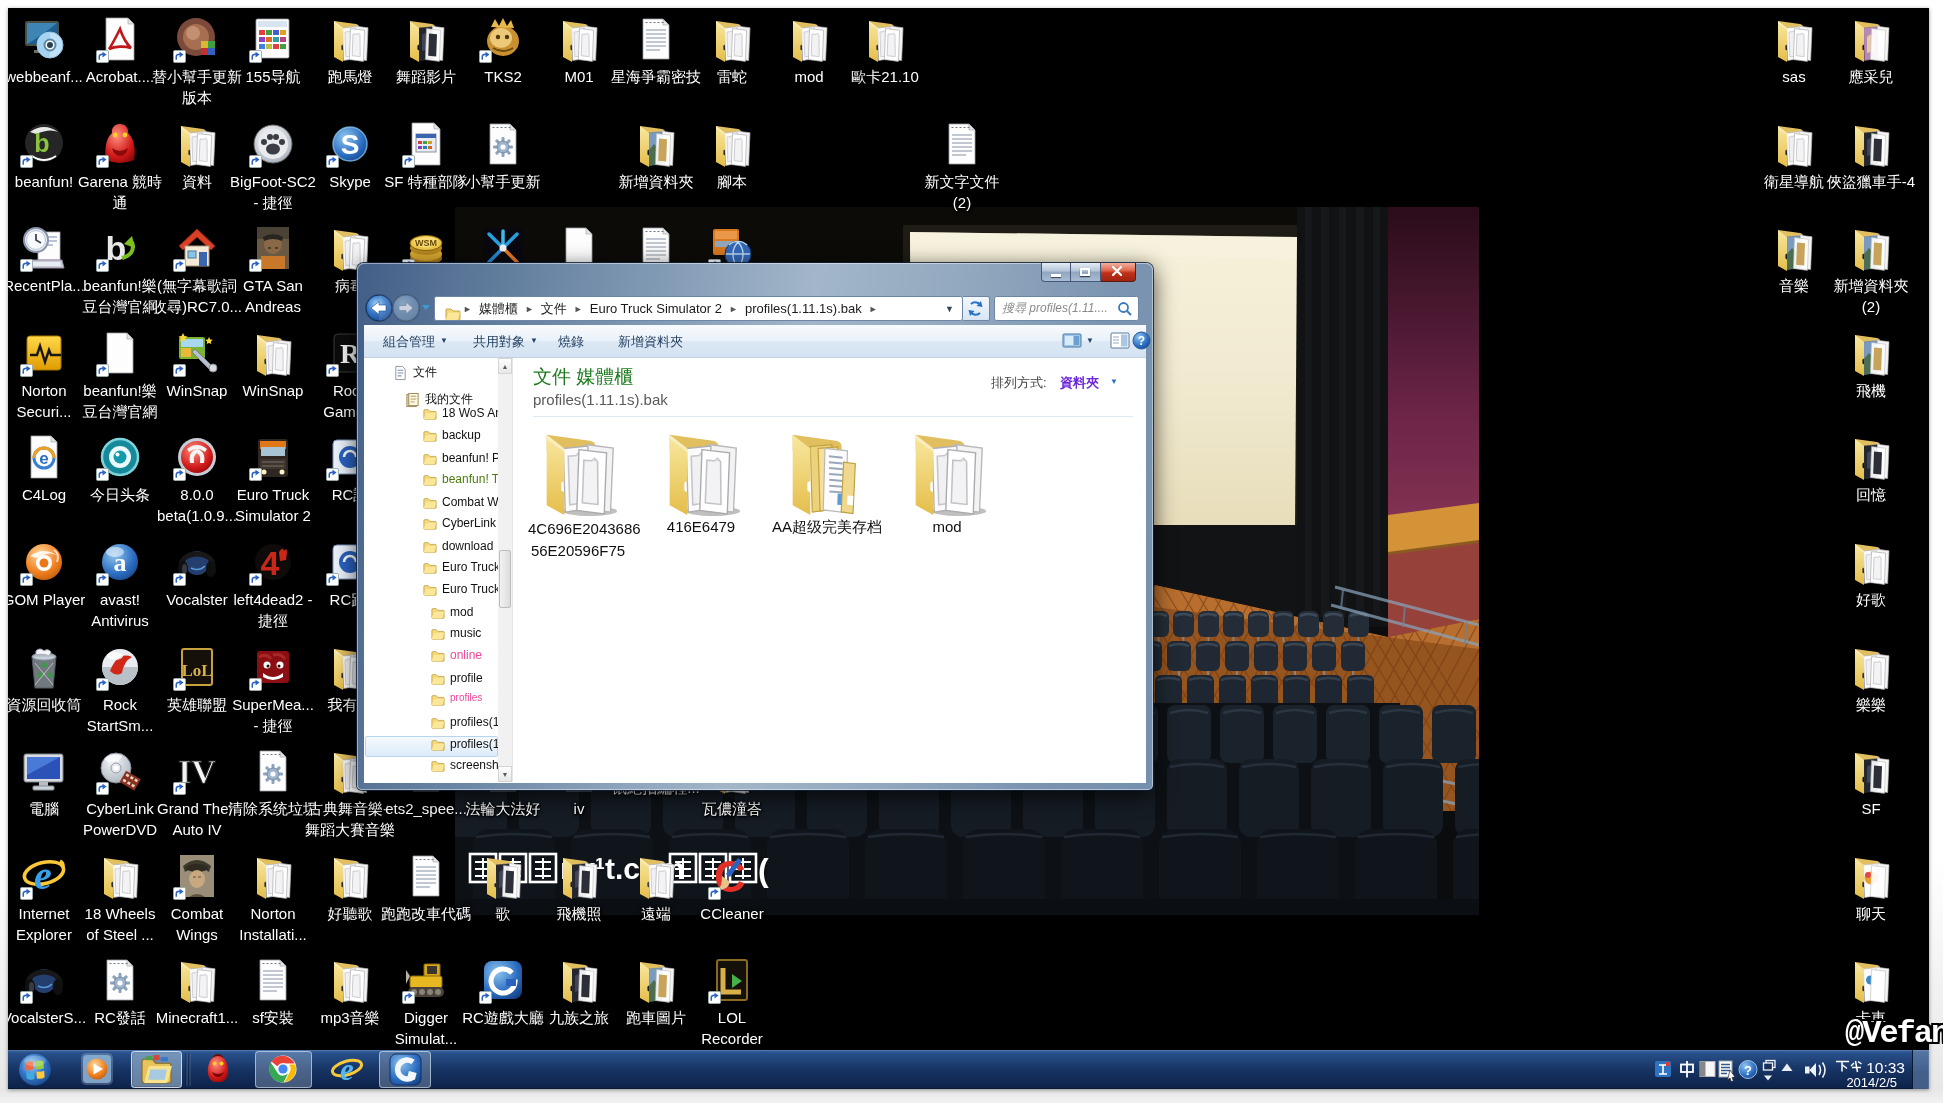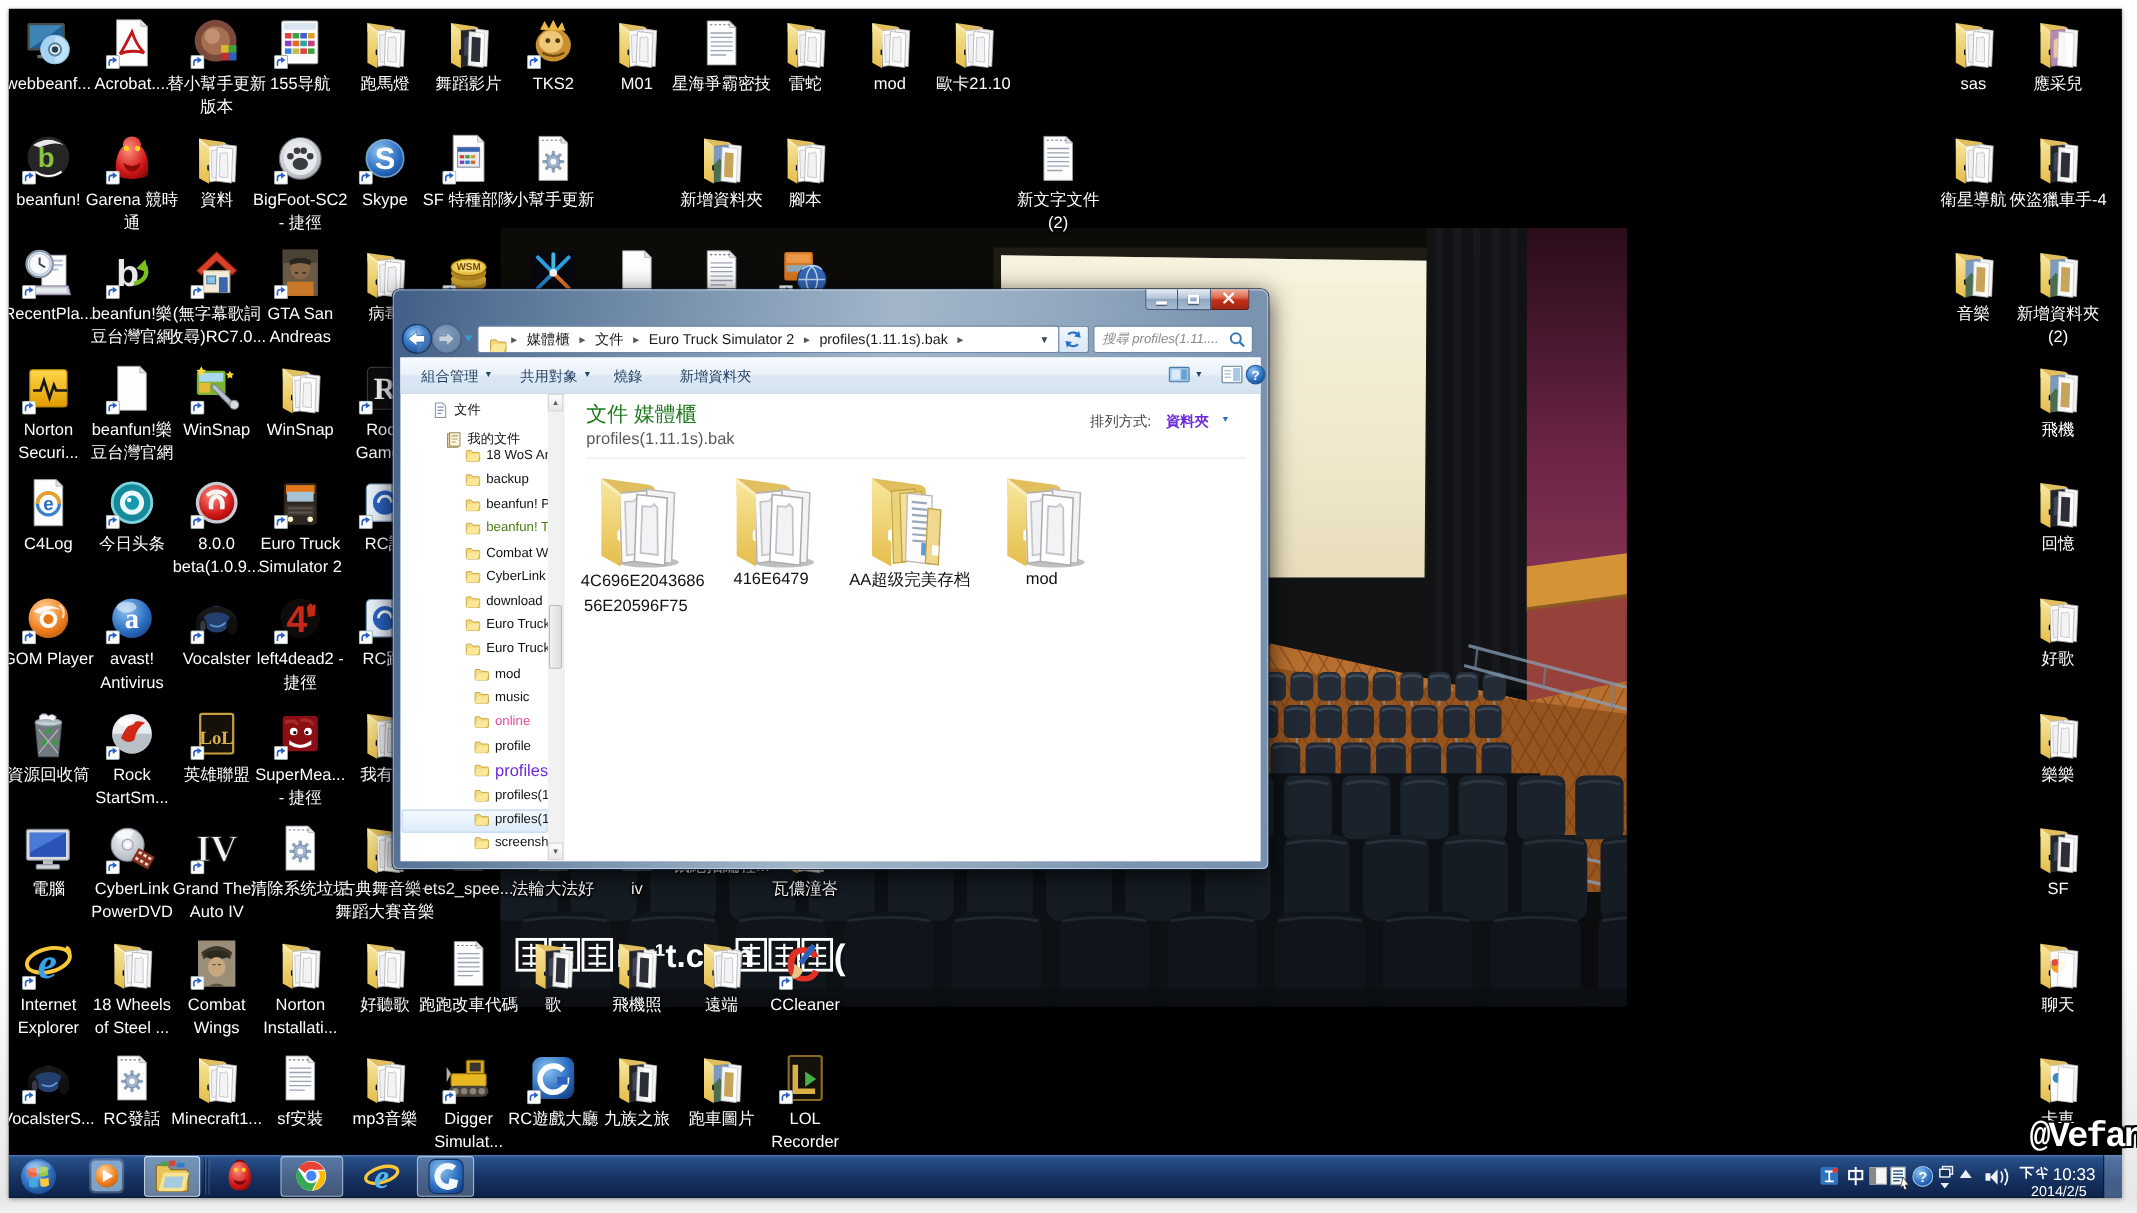--- a/index.html
+++ b/index.html
@@ -1156,21 +1156,21 @@
             <span style="position:absolute;left:86px;top:290px;font-size:12px;color:#ec4899">online</span>
             <svg style="position:absolute;left:67px;top:314px" width="14" height="14" viewBox="0 0 16 16">
               <path d="M1 4 L1 13 Q1 14 2 14 L14 14 Q15 14 15 13 L15 6 Q15 5 14 5 L8 5 L6 3 L2 3 Q1 3 1 4 Z" fill="#f4d87a" stroke="#b8962e" stroke-width=".8"></path>
               <path d="M1 13 L3 7.5 Q3.2 6.8 4 6.8 L15 6.8 L13 13.2 Q12.8 14 12 14 L2 14 Q1 14 1 13 Z" fill="#fbe79a"></path>
             </svg>
             <span style="position:absolute;left:86px;top:313px;font-size:12px;color:#111">profile</span>
             <svg style="position:absolute;left:67px;top:335px" width="14" height="14" viewBox="0 0 16 16">
               <path d="M1 4 L1 13 Q1 14 2 14 L14 14 Q15 14 15 13 L15 6 Q15 5 14 5 L8 5 L6 3 L2 3 Q1 3 1 4 Z" fill="#f4d87a" stroke="#b8962e" stroke-width=".8"></path>
               <path d="M1 13 L3 7.5 Q3.2 6.8 4 6.8 L15 6.8 L13 13.2 Q12.8 14 12 14 L2 14 Q1 14 1 13 Z" fill="#fbe79a"></path>
             </svg>
-            <span style="position:absolute;left:86px;top:334px;font-size:15px;color:#6d28d9">profiles</span>
+            <span style="position:absolute;left:86px;top:334px;font-size:10px;color:#ec4899">profiles</span>
             <svg style="position:absolute;left:67px;top:358px" width="14" height="14" viewBox="0 0 16 16">
               <path d="M1 4 L1 13 Q1 14 2 14 L14 14 Q15 14 15 13 L15 6 Q15 5 14 5 L8 5 L6 3 L2 3 Q1 3 1 4 Z" fill="#f4d87a" stroke="#b8962e" stroke-width=".8"></path>
               <path d="M1 13 L3 7.5 Q3.2 6.8 4 6.8 L15 6.8 L13 13.2 Q12.8 14 12 14 L2 14 Q1 14 1 13 Z" fill="#fbe79a"></path>
             </svg>
             <span style="position:absolute;left:86px;top:357px;font-size:12px;color:#111">profiles(1</span>
             <svg style="position:absolute;left:67px;top:380px" width="14" height="14" viewBox="0 0 16 16">
               <path d="M1 4 L1 13 Q1 14 2 14 L14 14 Q15 14 15 13 L15 6 Q15 5 14 5 L8 5 L6 3 L2 3 Q1 3 1 4 Z" fill="#f4d87a" stroke="#b8962e" stroke-width=".8"></path>
               <path d="M1 13 L3 7.5 Q3.2 6.8 4 6.8 L15 6.8 L13 13.2 Q12.8 14 12 14 L2 14 Q1 14 1 13 Z" fill="#fbe79a"></path>
             </svg>
             <span style="position:absolute;left:86px;top:379px;font-size:12px;color:#111">profiles(1</span>

